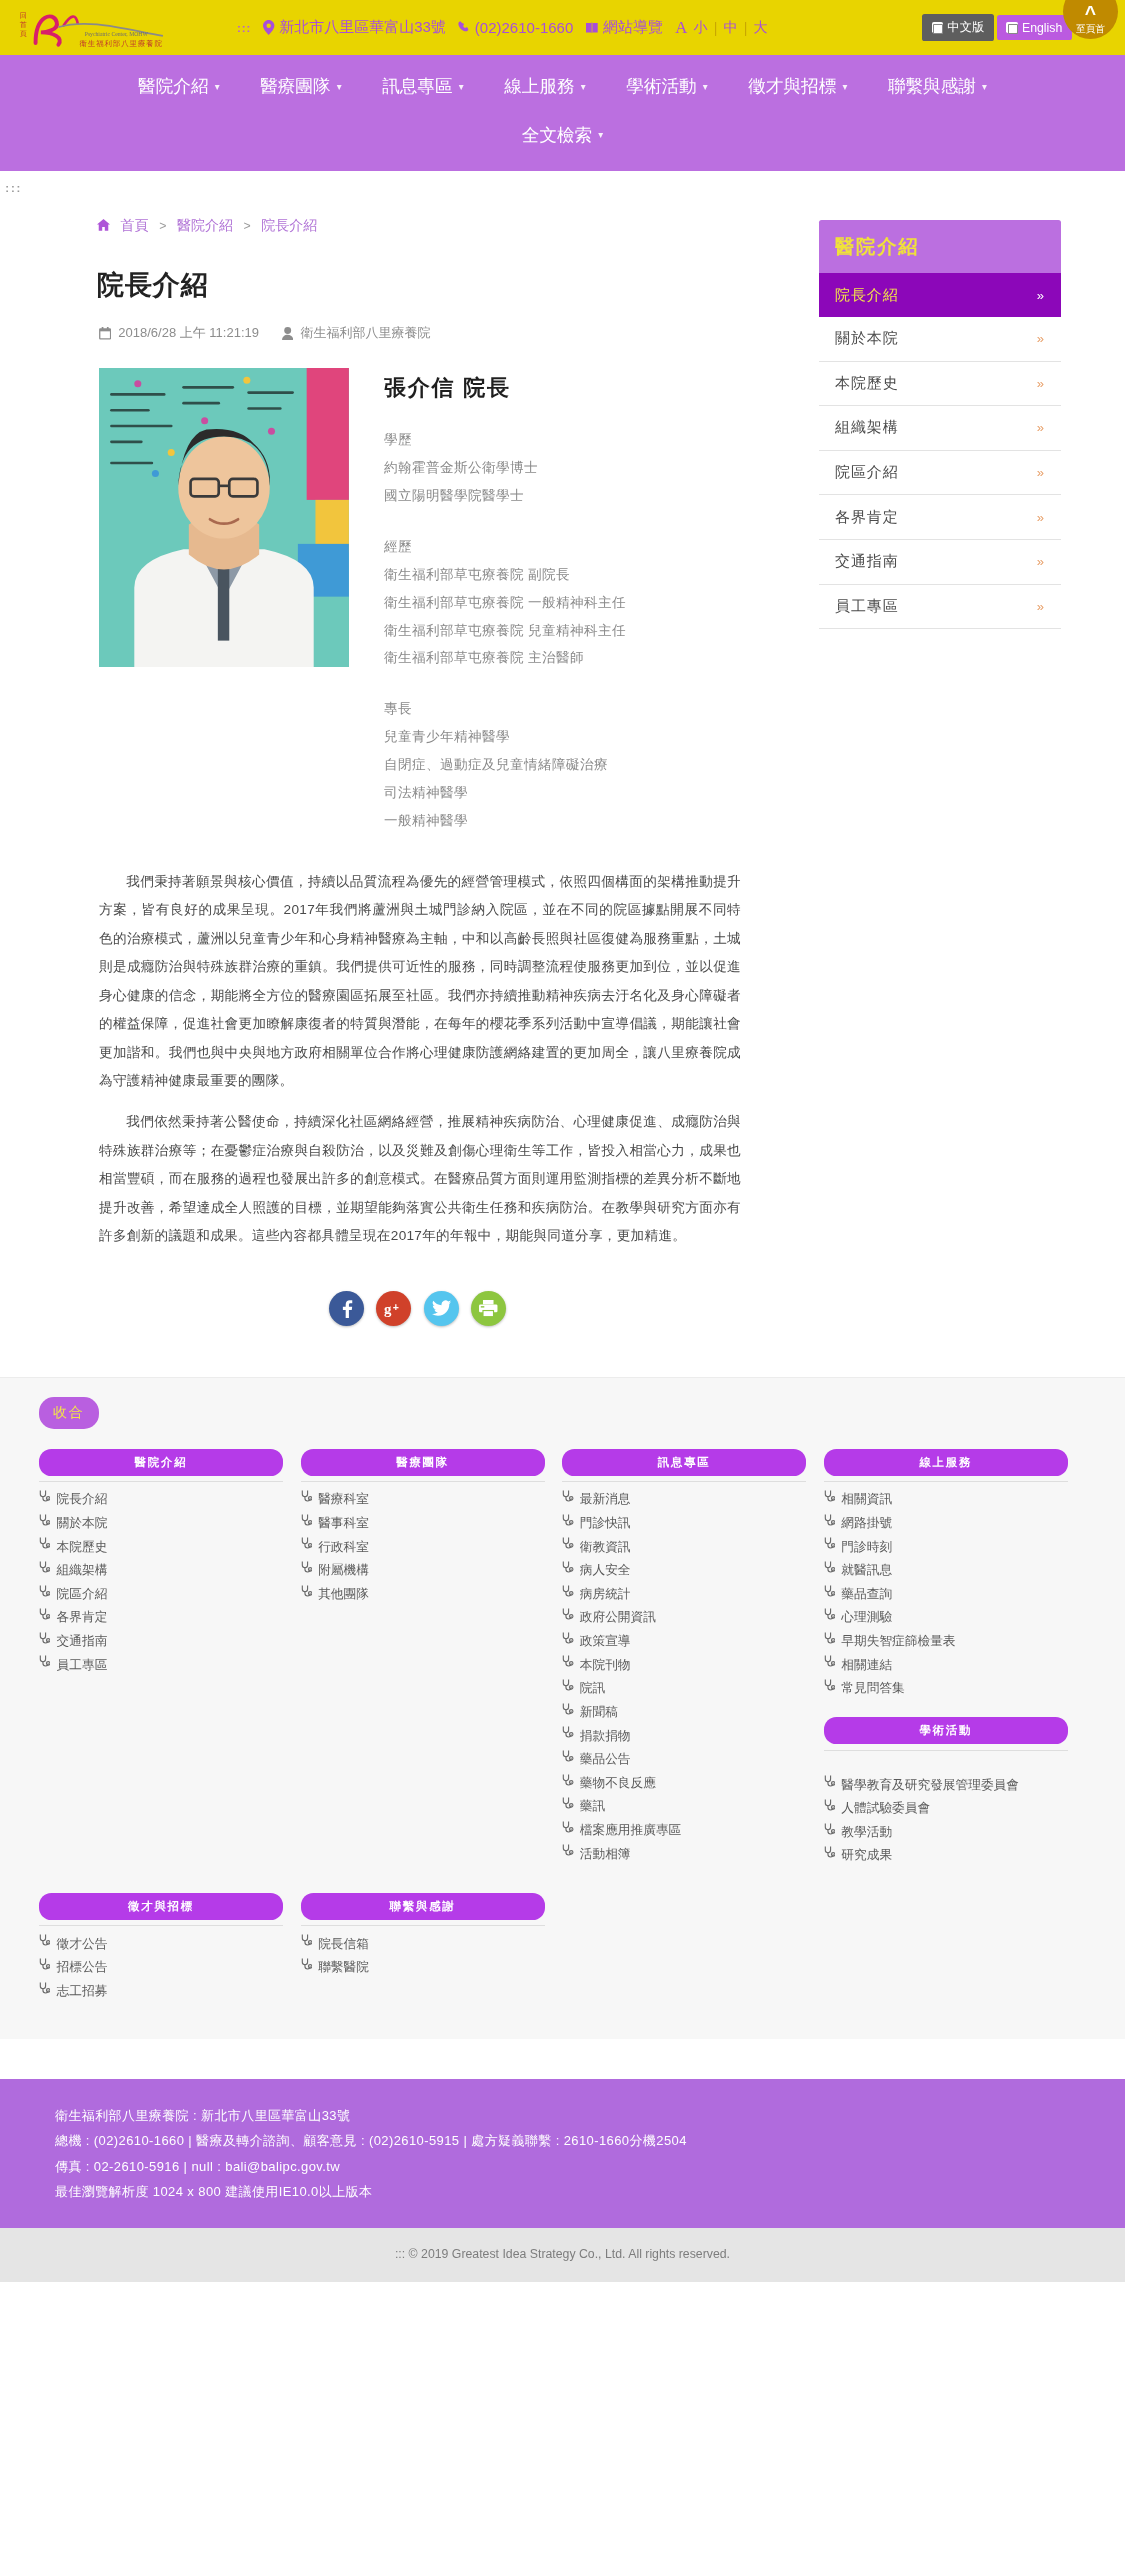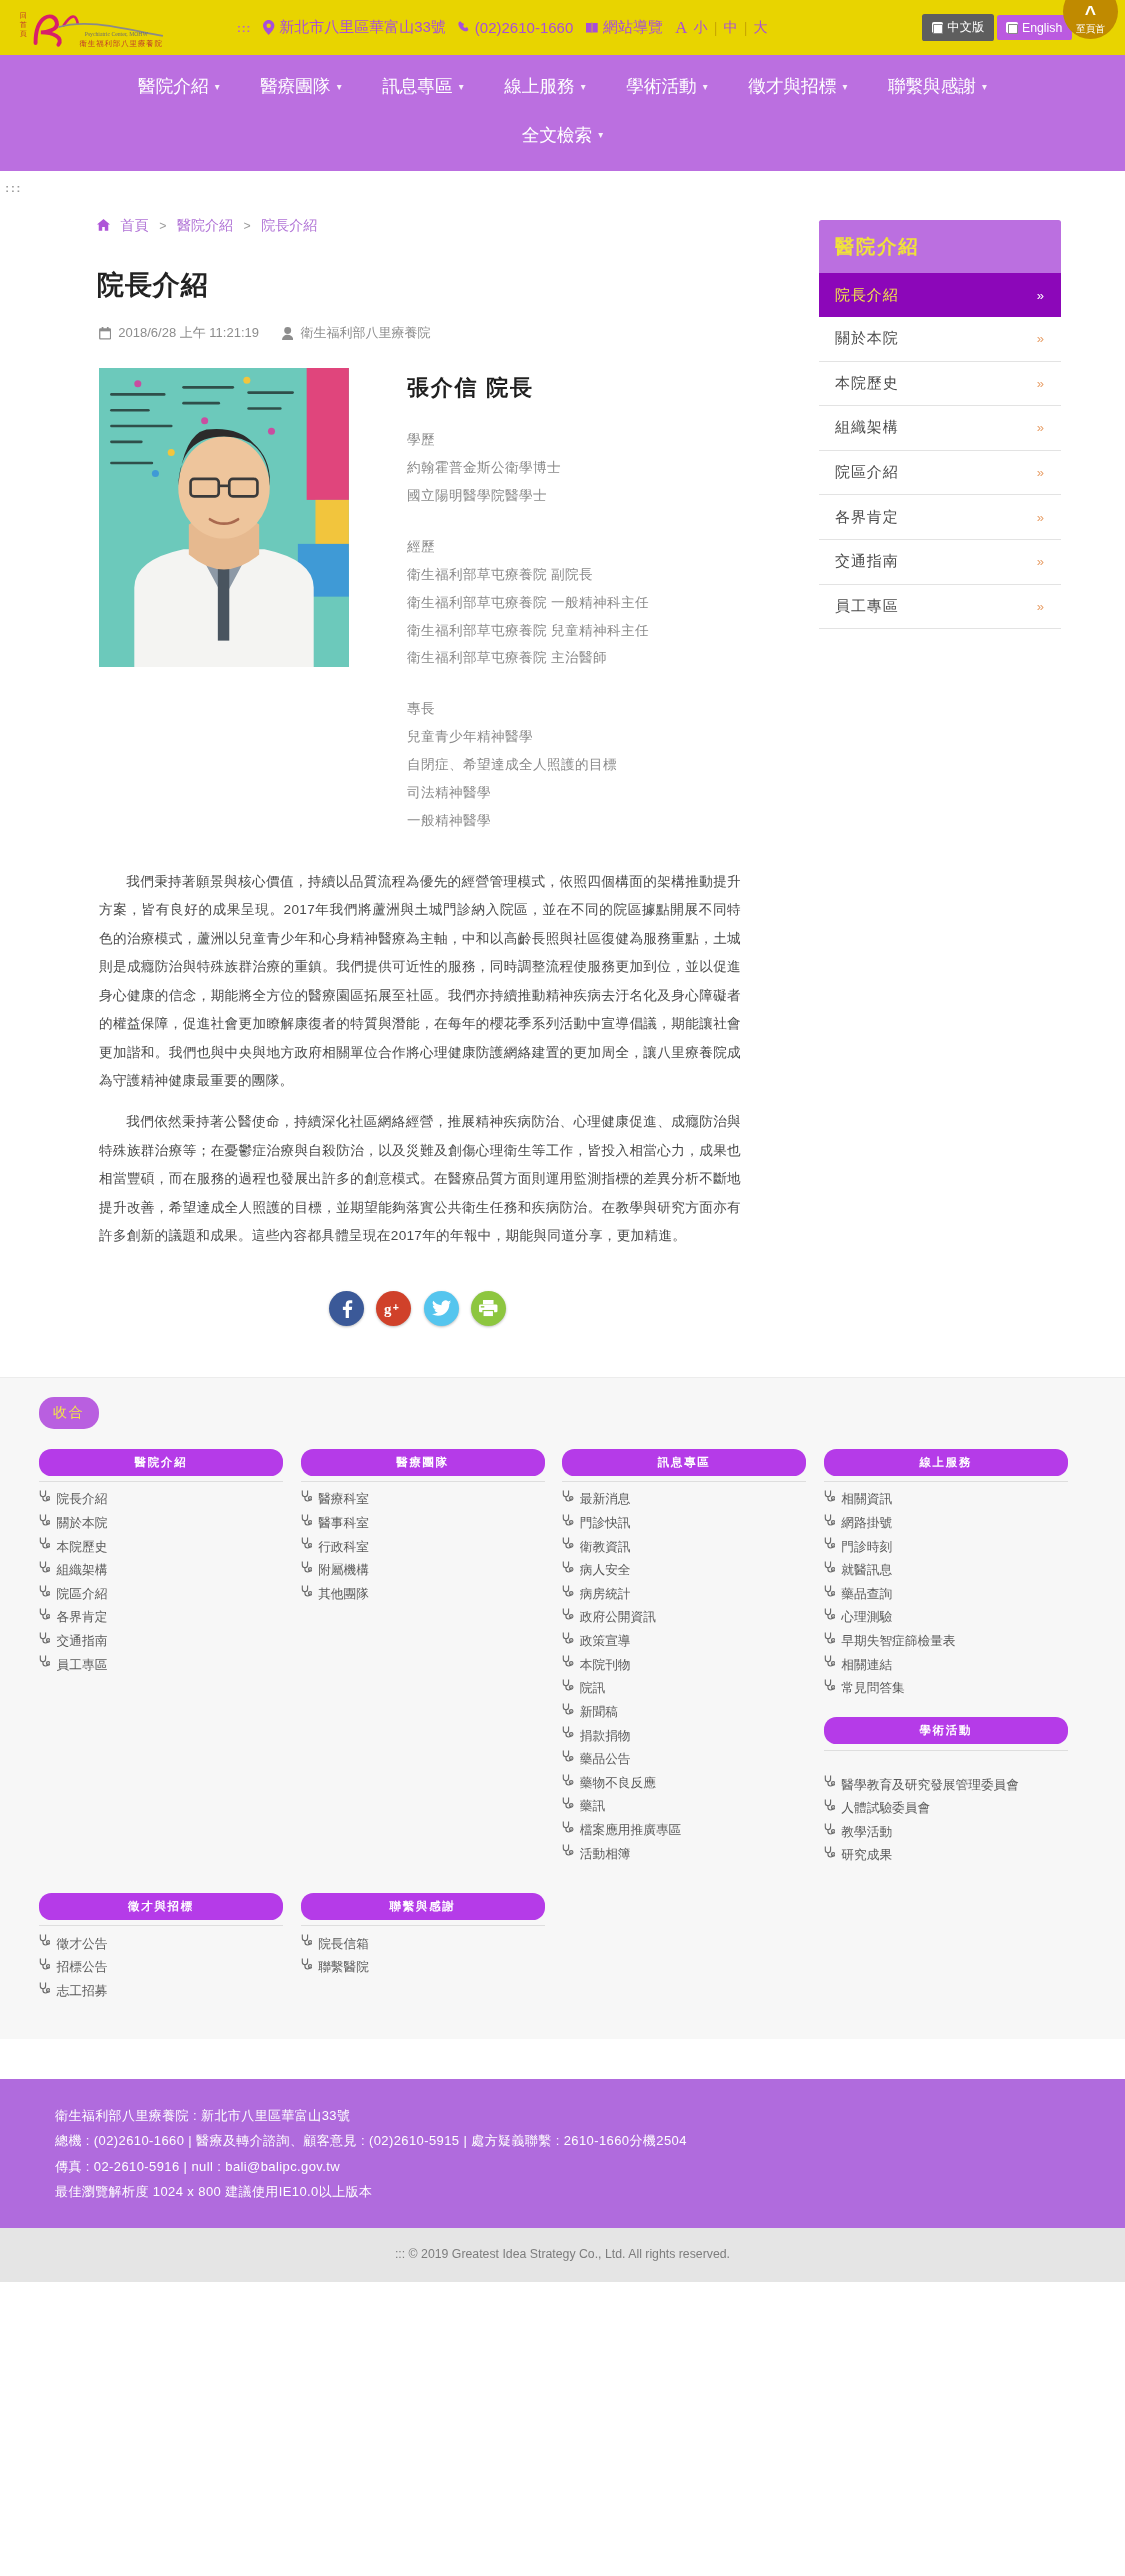--- a/index.html
+++ b/index.html
@@ -112,21 +112,21 @@
   }
 
   .meta-row {
     display:flex; align-items:center; gap: 23px;
     padding: 21px 0 0 55px; color:#8d8d8d; font-size: 13px;
   }
   .meta-item { display:flex; align-items:center; gap:7px; }
   .meta-ic { color:#8d8d8d; display:inline-flex; }
 
   .profile {
-    display:flex; gap: 58px; padding: 26px 0 0 55px;
+    display:flex; gap: 35px; padding: 26px 0 0 55px;
   }
   .portrait {
     width: 250px; height: 299px; flex:none; overflow:hidden;
     background:#6fc8b8;
   }
   .profile-text { padding-top: 5.3px; }
   .doc-name { font-size: 22px; font-weight:bold; color:#1f1f1f; letter-spacing:1.8px; }
   .cred-block { margin-top: 23px; }
   .cred-line { font-size: 13.6px; color:#8a8a8a; line-height: 2.05; letter-spacing:0.4px; }
   .cred-gap { height: 23px; }
@@ -419,21 +419,21 @@
             <div class="cred-line">國立陽明醫學院醫學士</div>
             <div class="cred-gap"></div>
             <div class="cred-line">經歷</div>
             <div class="cred-line">衛生福利部草屯療養院 副院長</div>
             <div class="cred-line">衛生福利部草屯療養院 一般精神科主任</div>
             <div class="cred-line">衛生福利部草屯療養院 兒童精神科主任</div>
             <div class="cred-line">衛生福利部草屯療養院 主治醫師</div>
             <div class="cred-gap"></div>
             <div class="cred-line">專長</div>
             <div class="cred-line">兒童青少年精神醫學</div>
-            <div class="cred-line">自閉症、希望達成全人照護的目標</div>
+            <div class="cred-line">自閉症、過動症及兒童情緒障礙治療</div>
             <div class="cred-line">司法精神醫學</div>
             <div class="cred-line">一般精神醫學</div>
           </div>
         </div>
       </div>
 
       <div class="body-copy">
         <p>我們秉持著願景與核心價值，持續以品質流程為優先的經營管理模式，依照四個構面的架構推動提升方案，皆有良好的成果呈現。2017年我們將蘆洲與土城門診納入院區，並在不同的院區據點開展不同特色的治療模式，蘆洲以兒童青少年和心身精神醫療為主軸，中和以高齡長照與社區復健為服務重點，土城則是成癮防治與特殊族群治療的重鎮。我們提供可近性的服務，同時調整流程使服務更加到位，並以促進身心健康的信念，期能將全方位的醫療園區拓展至社區。我們亦持續推動精神疾病去汙名化及身心障礙者的權益保障，促進社會更加瞭解康復者的特質與潛能，在每年的櫻花季系列活動中宣導倡議，期能讓社會更加諧和。我們也與中央與地方政府相關單位合作將心理健康防護網絡建置的更加周全，讓八里療養院成為守護精神健康最重要的團隊。</p>
         <p>我們依然秉持著公醫使命，持續深化社區網絡經營，推展精神疾病防治、心理健康促進、成癮防治與特殊族群治療等；在憂鬱症治療與自殺防治，以及災難及創傷心理衛生等工作，皆投入相當心力，成果也相當豐碩，而在服務的過程也發展出許多的創意模式。在醫療品質方面則運用監測指標的差異分析不斷地提升改善，希望達成全人照護的目標，並期望能夠落實公共衛生任務和疾病防治。在教學與研究方面亦有許多創新的議題和成果。這些內容都具體呈現在2017年的年報中，期能與同道分享，更加精進。</p>
       </div>

